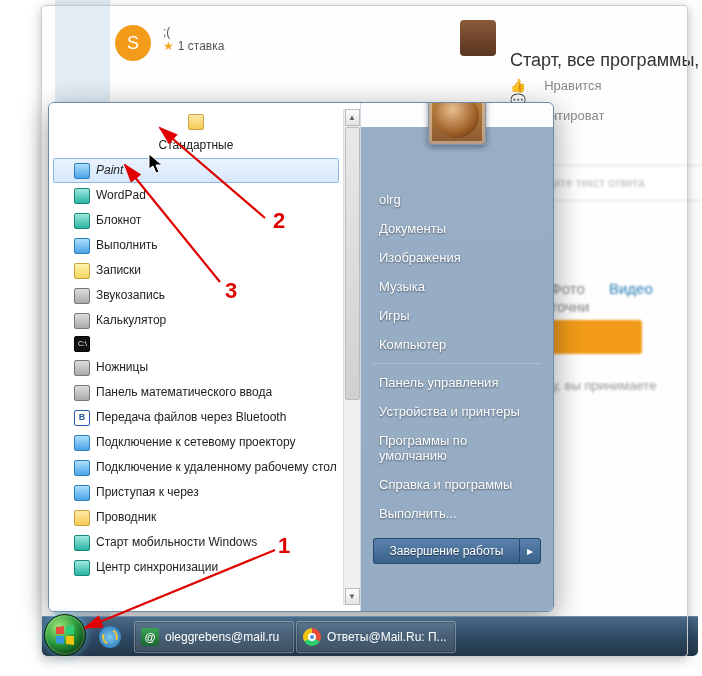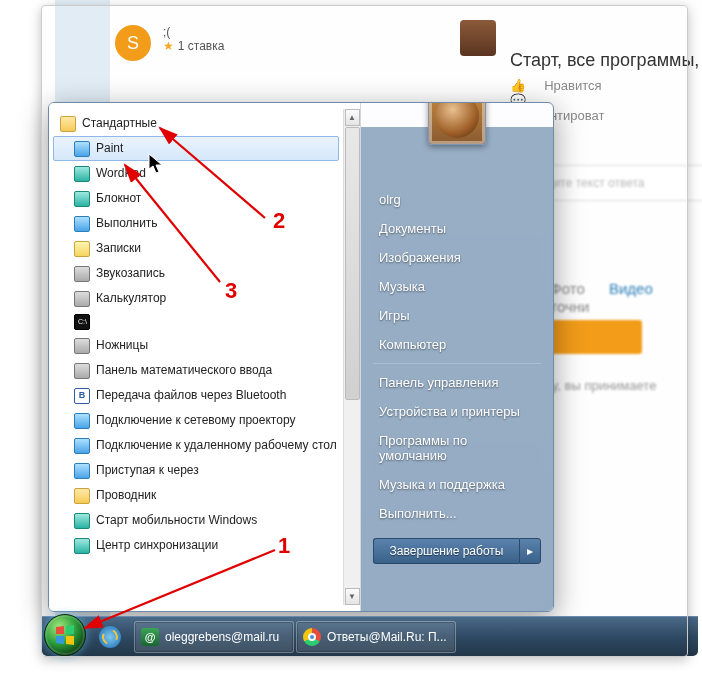--- a/index.html
+++ b/index.html
@@ -104,24 +104,25 @@
     flex: 1; overflow-y: auto; padding: 2px 4px 2px 4px;
   }
   .sm-item, .sm-folder, .sm-back {
     display:flex; align-items:center; gap: 6px;
     padding: 2px 6px 2px 20px;
     line-height: 19px;
     color: #222; cursor: default;
     border: 1px solid transparent; border-radius: 2px;
     white-space: nowrap; overflow: hidden; text-overflow: ellipsis;
   }
-  .sm-folder { padding-left: 6px; }
+  .sm-folder { padding-left: 6px; flex-direction: column; }
   .sm-item.selected {
     background: linear-gradient(#eaf3fd,#d6e8fb);
     border: 1px solid #8fb8e8;
+    font-style: italic;
   }
   .sm-icon {
     width: 16px; height: 16px; flex: 0 0 16px;
     display:inline-flex; align-items:center; justify-content:center;
     font-size: 11px;
   }
   .fld { background: linear-gradient(#ffe9a8,#f7ca57); border:1px solid #caa23e; border-radius:2px;}
   .app-blue { background: linear-gradient(#aee0ff,#4aa3e8); border-radius:2px; border:1px solid #2a7fb8;}
   .app-teal { background: linear-gradient(#a0e8e0,#2ab3a3); border-radius:2px; border:1px solid #188878;}
   .app-gray { background: linear-gradient(#ddd,#aaa); border-radius:2px; border:1px solid #777;}
@@ -346,21 +347,21 @@
       <div class="smr-item smr-username">olrg</div>
       <div class="smr-item">Документы</div>
       <div class="smr-item">Изображения</div>
       <div class="smr-item">Музыка</div>
       <div class="smr-item">Игры</div>
       <div class="smr-item">Компьютер</div>
       <div class="smr-sep"></div>
       <div class="smr-item">Панель управления</div>
       <div class="smr-item">Устройства и принтеры</div>
       <div class="smr-item">Программы по умолчанию</div>
-      <div class="smr-item">Музыка и поддержка</div>
+      <div class="smr-item">Справка и программы</div>
       <div class="smr-item">Выполнить...</div>
       <div class="smr-shutdown">
         <div class="smr-shut-main">Завершение работы</div>
         <div class="smr-shut-arrow">▸</div>
       </div>
     </div>
   </div>
 
   <div class="taskbar">
     <div class="start-orb">

